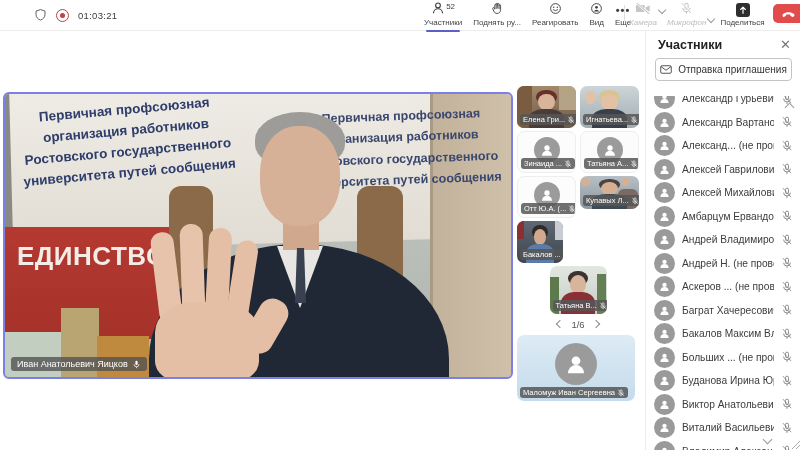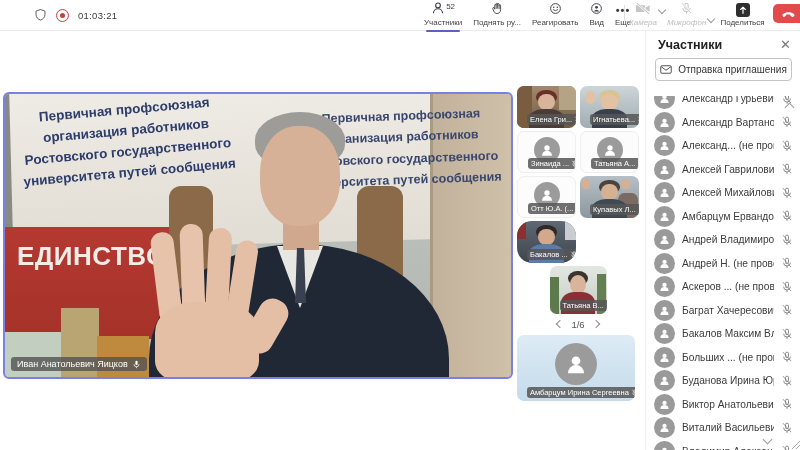--- a/index.html
+++ b/index.html
@@ -32,21 +32,21 @@
   .banner-right{color:#39466e;font-weight:bold;font-size:12.5px;line-height:1.7;text-align:center;transform:rotate(-2deg);white-space:nowrap;}
   .slogan{font-weight:800;font-size:26px;color:#f3ece7;line-height:1.2;letter-spacing:.5px;}
   .name-chip{position:absolute;display:flex;align-items:center;gap:4px;background:rgba(82,82,82,.8);
              color:#fff;border-radius:3px;padding:2px 6px;font-size:9px;white-space:nowrap;z-index:9;}
   
   #thumbcol{position:absolute;left:517px;top:86px;width:122px;z-index:6;}
   .trow{display:flex;gap:4px;margin-bottom:3px;}
   .tile{position:relative;border-radius:7px;overflow:hidden;flex:0 0 auto;}
   .tile-avatar{background:#fcfcfc;border:1px solid #eee;box-sizing:border-box;text-decoration:underline;}
   .av-circle{position:absolute;left:50%;transform:translateX(-50%);background:#9b9b9b;border-radius:50%;display:flex;align-items:center;justify-content:center;}
-  .chip{position:absolute;left:10px;bottom:3px;display:flex;align-items:center;gap:2px;background:rgba(86,86,86,.85);
+  .chip{position:absolute;left:3px;bottom:3px;display:flex;align-items:center;gap:2px;background:rgba(86,86,86,.85);
         color:#fff;border-radius:3px;padding:1px 3px;font-size:7.5px;white-space:nowrap;max-width:90%;overflow:hidden;}
   .sil{position:absolute;border-radius:50%;}
   .pager{display:flex;align-items:center;justify-content:center;gap:8px;height:14px;margin:3px 0 4px 0;color:#555;font-size:9.5px;}
   .pchev{display:inline-block;width:5px;height:5px;border-right:1.3px solid #8a8a8a;border-bottom:1.3px solid #8a8a8a;}
   .pchev.left{transform:rotate(135deg);} .pchev.right{transform:rotate(-45deg);}
   
   #panel{position:absolute;left:645px;top:30px;width:155px;height:420px;background:#fff;border-left:1px solid #ededed;z-index:20;}
   .p-head{display:flex;align-items:center;justify-content:space-between;padding:8px 10px 4px 12px;}
   .p-title{font-size:12.5px;font-weight:bold;color:#222;}
   .p-close{font-size:13px;color:#777;cursor:pointer;line-height:10px;}
@@ -357,21 +357,21 @@
                   <g fill="none" stroke="#fff" stroke-width="1.3">
                     <rect x="6" y="1.5" width="4" height="7.5" rx="2"></rect>
                     <path d="M3.5 7.5a4.5 4.5 0 0 0 9 0"></path>
                     <line x1="8" y1="12" x2="8" y2="14.5"></line>
                   </g>
                   <line x1="2.5" y1="1.5" x2="13.5" y2="13.5" stroke="#fff" stroke-width="1.2"></line>
                 </svg>
               </span>
             </div>
           </div>
-          <div class="tile" style="width: 59px; height: 42px; background: linear-gradient(rgb(182, 191, 197), rgb(139, 151, 158)); text-align: center;">
+          <div class="tile" style="width: 59px; height: 33px; background: linear-gradient(rgb(182, 191, 197), rgb(139, 151, 158)); text-align: center;">
             <div class="abs" style="left: 4%; top: 6%; width: 13%; height: 24%; background: rgb(214, 176, 147); border-radius: 40%;"></div>
             <div class="abs" style="left: 72%; top: 6%; width: 13%; height: 24%; background: rgb(214, 176, 147); border-radius: 40%;"></div>
             <div class="abs" style="left: 64%; top: 40%; width: 34%; height: 60%; background: rgb(122, 106, 98); border-radius: 30%;"></div>
             <div class="sil" style="left: 33%; top: 10%; width: 34%; height: 32%; background: rgb(74, 68, 64);"></div>
             <div class="sil" style="left: 36%; top: 18%; width: 28%; height: 40%; background: rgb(214, 176, 147);"></div>
             <div class="abs" style="left: 20%; top: 54%; width: 60%; height: 55%; background: rgb(63, 74, 82); border-radius: 40% 40% 0px 0px;"></div>
             <div class="chip">
               <span>Купавых Л...</span>
               <span style="display: flex;">
                 <svg viewBox="0 0 16 16" width="8" height="8">
@@ -380,21 +380,21 @@
                     <path d="M3.5 7.5a4.5 4.5 0 0 0 9 0"></path>
                     <line x1="8" y1="12" x2="8" y2="14.5"></line>
                   </g>
                   <line x1="2.5" y1="1.5" x2="13.5" y2="13.5" stroke="#fff" stroke-width="1.2"></line>
                 </svg>
               </span>
             </div>
           </div>
         </div>
         <div class="trow">
-          <div class="tile" style="width: 59px; height: 42px; background: linear-gradient(rgb(95, 104, 115), rgb(62, 69, 78)); border-radius: 15px;">
+          <div class="tile" style="width: 46px; height: 42px; background: linear-gradient(rgb(95, 104, 115), rgb(62, 69, 78));">
             <div class="abs" style="left: 0%; top: 0%; width: 16%; height: 42%; background: rgb(138, 48, 48); border-radius: 0%;"></div>
             <div class="abs" style="left: 82%; top: 0%; width: 18%; height: 46%; background: rgb(201, 205, 210); border-radius: 0%;"></div>
             <div class="sil" style="left: 33%; top: 10%; width: 34%; height: 32%; background: rgb(46, 42, 40);"></div>
             <div class="sil" style="left: 36%; top: 18%; width: 28%; height: 40%; background: rgb(210, 169, 140);"></div>
             <div class="abs" style="left: 20%; top: 54%; width: 60%; height: 55%; background: rgb(91, 124, 166); border-radius: 40% 40% 0px 0px;"></div>
             <div class="chip">
               <span>Бакалов ...</span>
               <span style="display: flex;">
                 <svg viewBox="0 0 16 16" width="8" height="8">
                   <g fill="none" stroke="#fff" stroke-width="1.3">
@@ -440,21 +440,21 @@
         <div class="tile tile-avatar" style="width: 118px; height: 66px; background: linear-gradient(rgb(221, 235, 245), rgb(197, 219, 235)); border: none;">
           <div class="av-circle" style="top: 8px; width: 42px; height: 42px;">
             <svg viewBox="0 0 24 24" width="26" height="26">
               <g fill="#fff">
                 <circle cx="12" cy="9" r="4"></circle>
                 <path d="M4.5 20.5a7.5 7.5 0 0 1 15 0z"></path>
               </g>
             </svg>
           </div>
           <div class="chip">
-            <span>Амбарцум Ирина Сергеевна</span>
+            <span>Маломуж Иван Сергеевна</span>
             <span style="display: flex;">
               <svg viewBox="0 0 16 16" width="8" height="8">
                 <g fill="none" stroke="#fff" stroke-width="1.3">
                   <rect x="6" y="1.5" width="4" height="7.5" rx="2"></rect>
                   <path d="M3.5 7.5a4.5 4.5 0 0 0 9 0"></path>
                   <line x1="8" y1="12" x2="8" y2="14.5"></line>
                 </g>
                 <line x1="2.5" y1="1.5" x2="13.5" y2="13.5" stroke="#fff" stroke-width="1.2"></line>
               </svg>
             </span>

